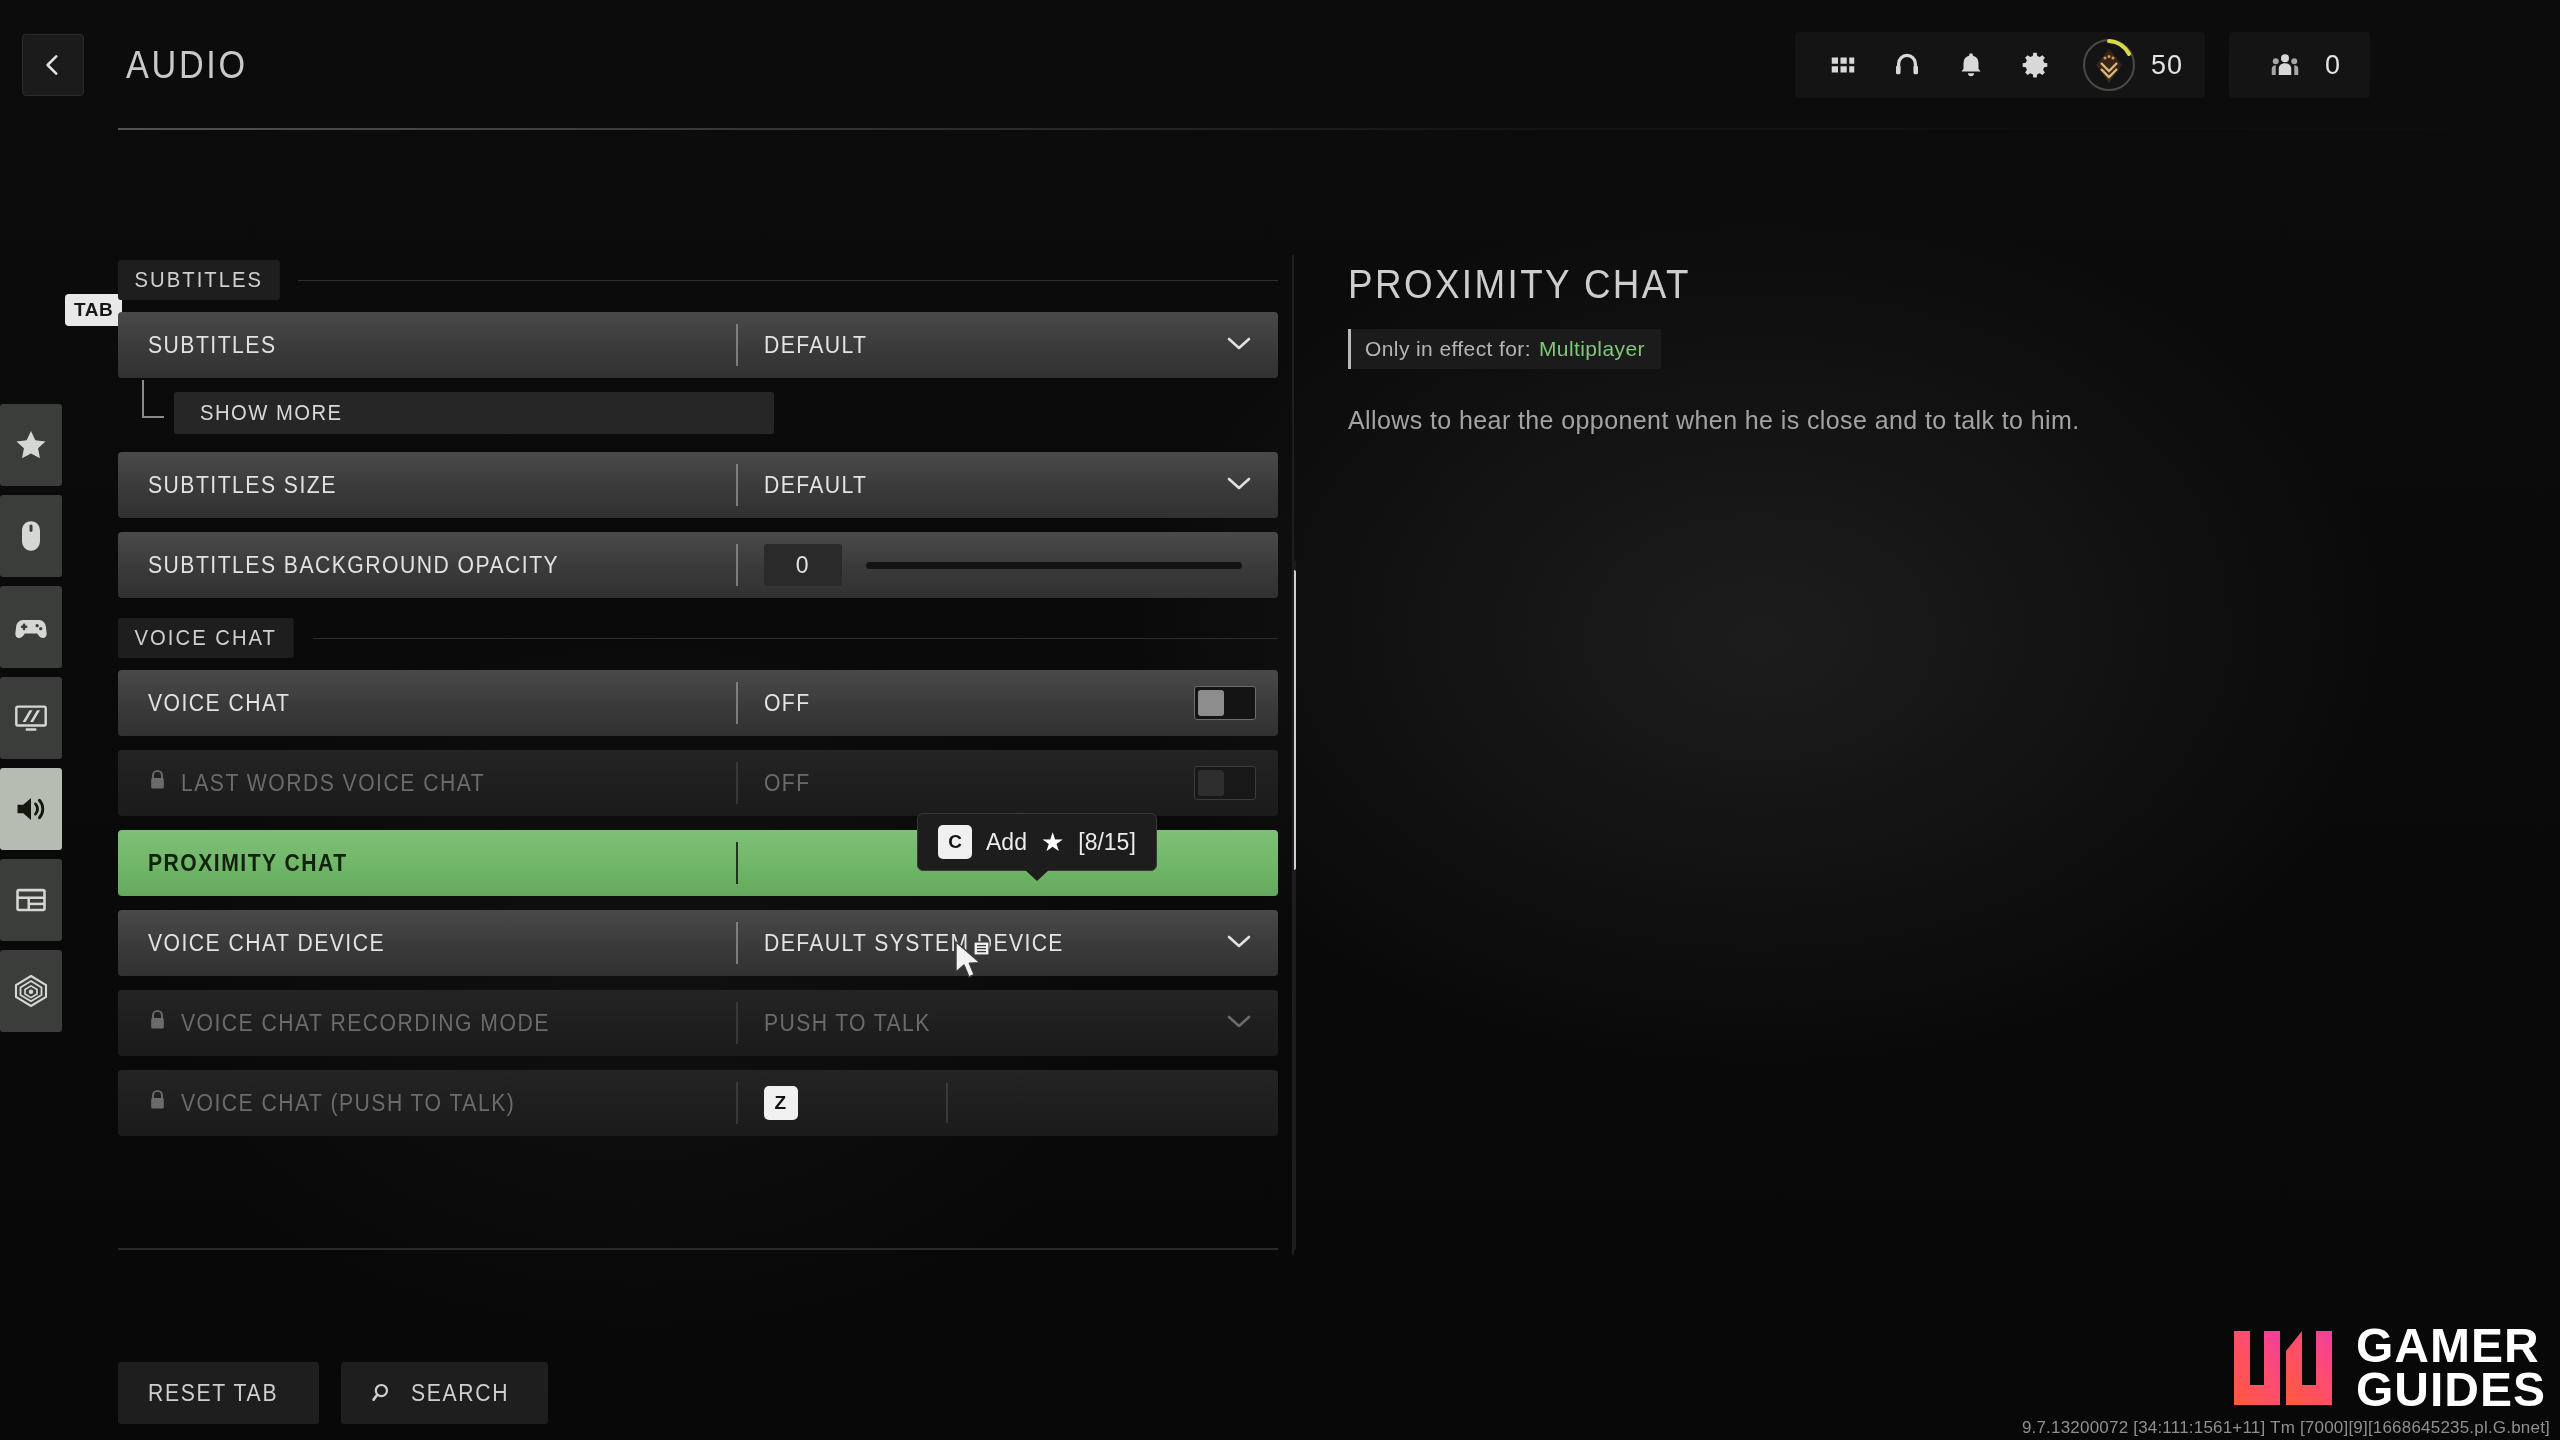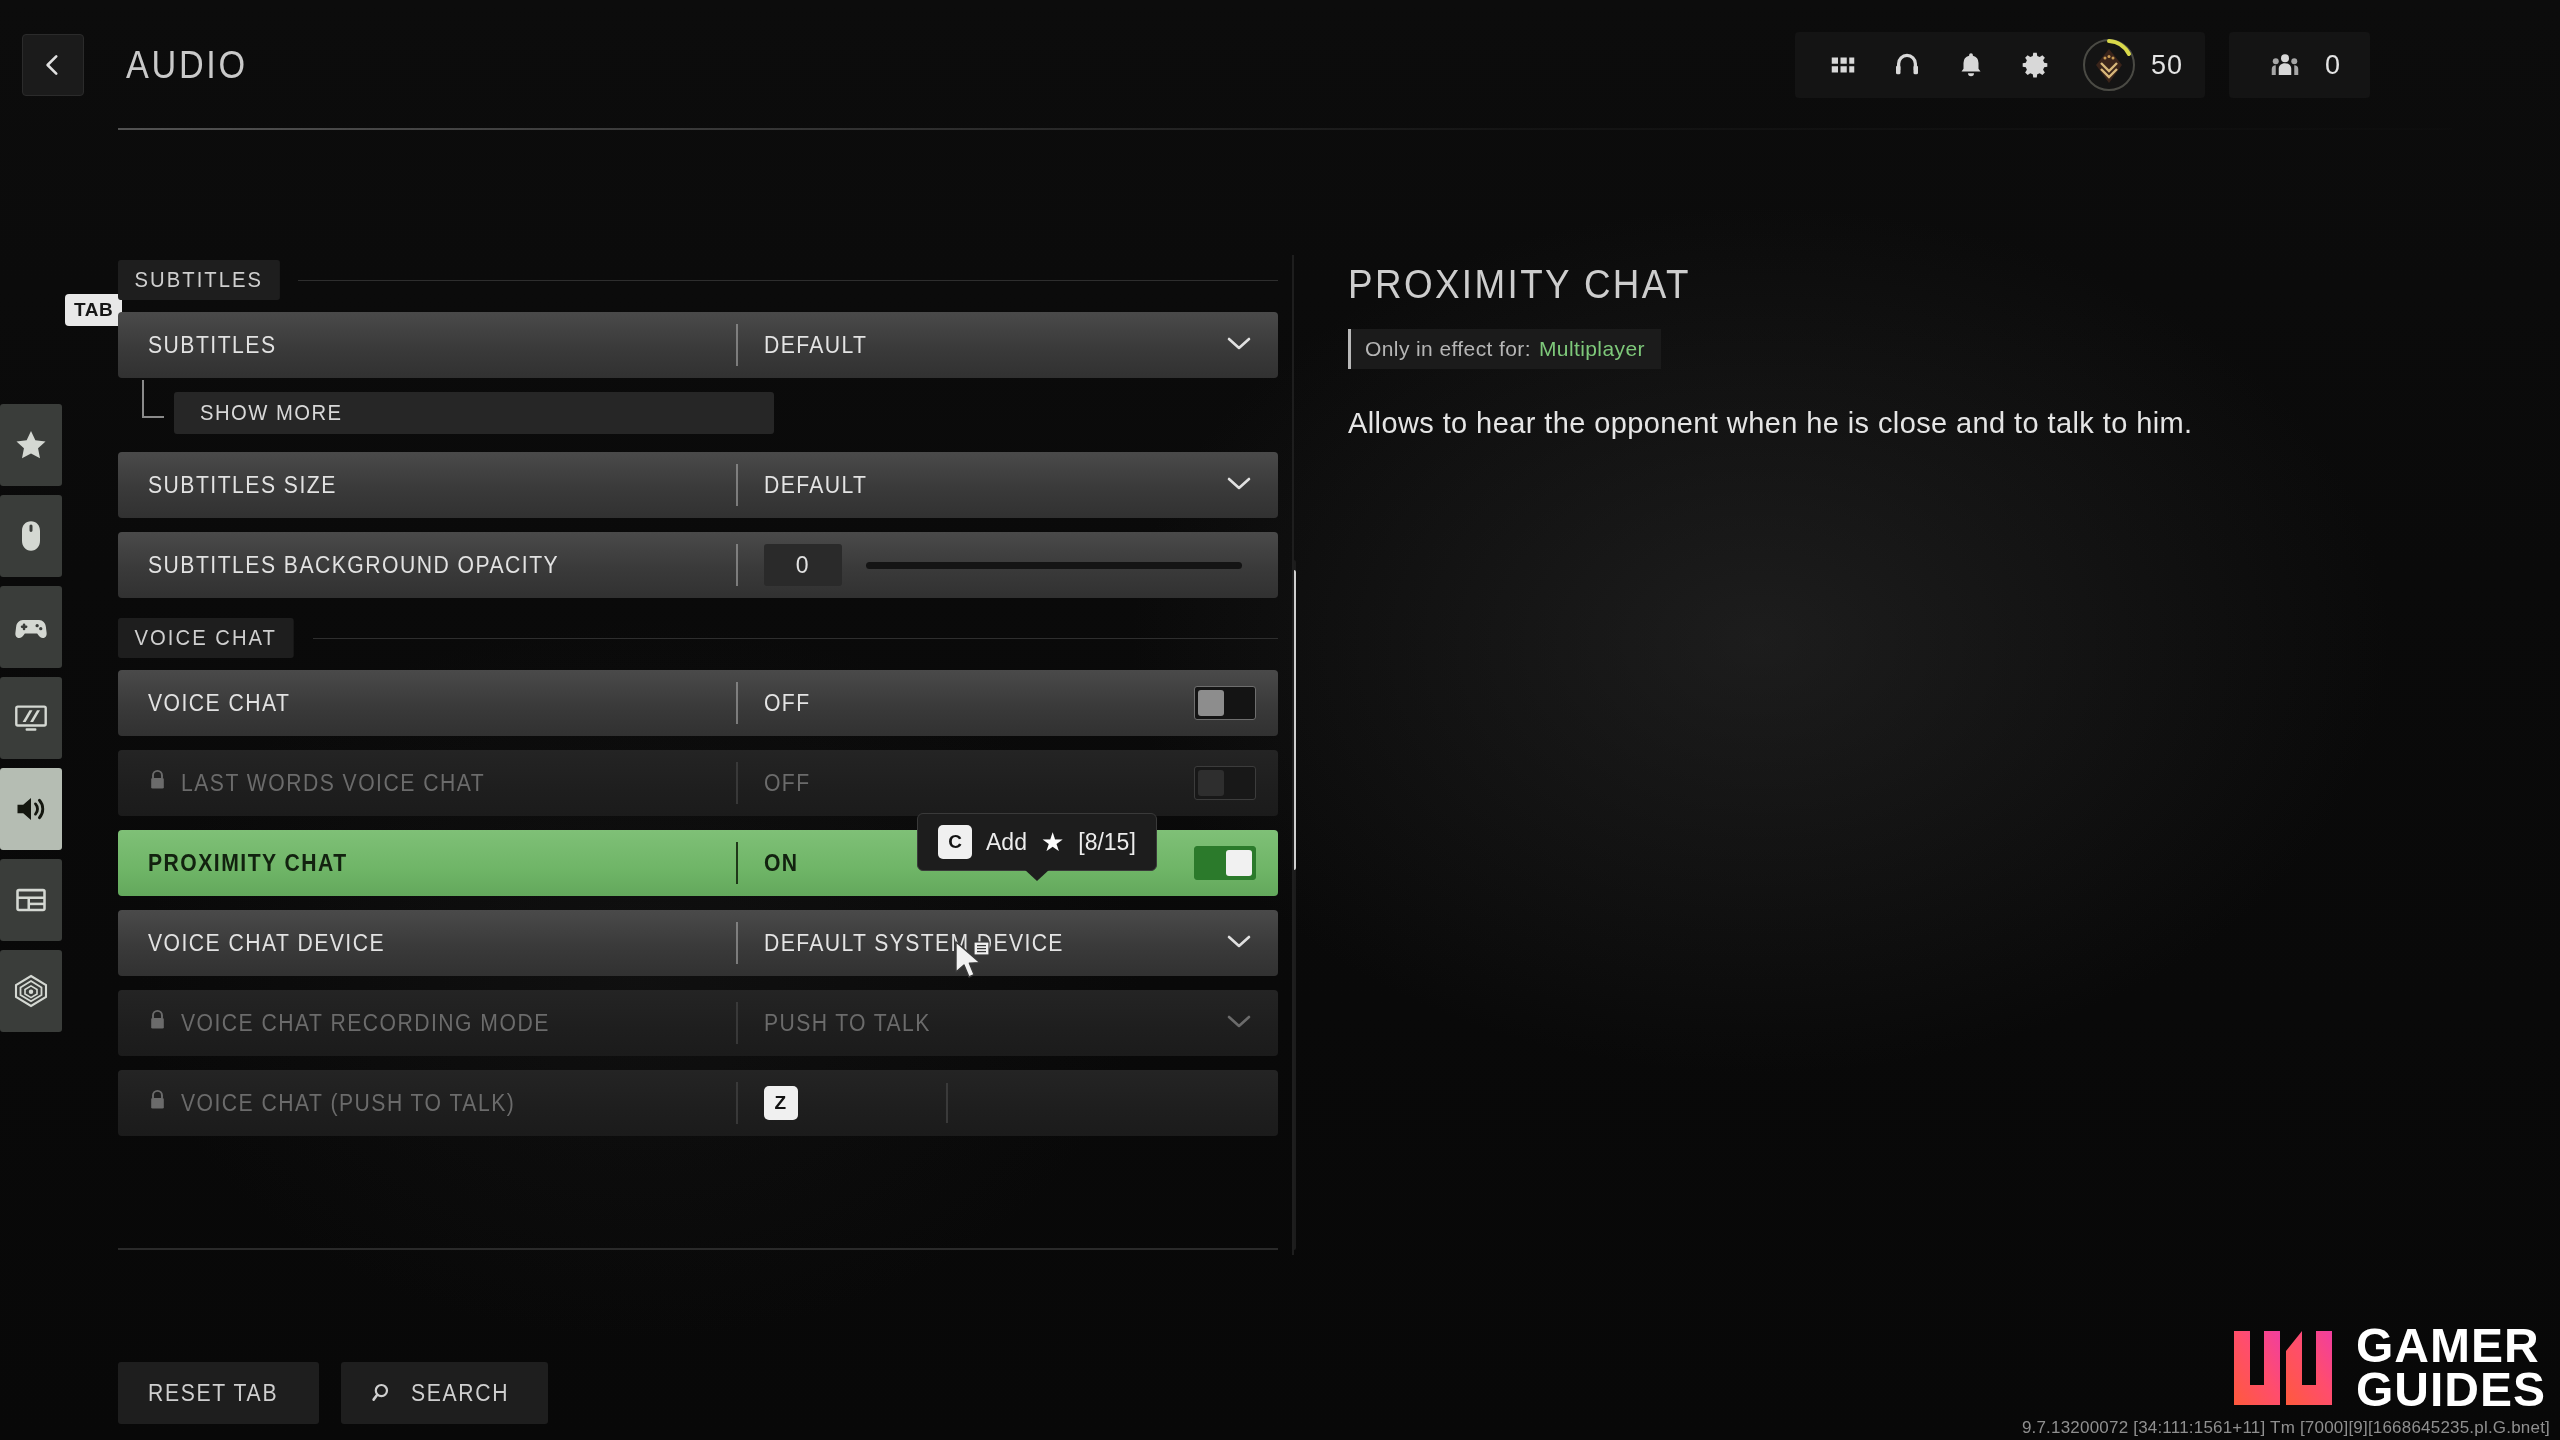--- a/index.html
+++ b/index.html
@@ -237,21 +237,21 @@
     text-transform:uppercase; margin-bottom:22px;
     transform:scaleX(0.92); transform-origin:left center;
   }
   .effect-chip{
     display:inline-flex; align-items:center;
     background:#1b1b1b; border-left:3px solid #b9b9b9;
     padding:8px 16px 8px 14px; font-size:21px; color:#b6b6b6; letter-spacing:0.4px;
   }
   .effect-chip .mode{ color:#7ec97a; margin-left:8px; }
   .detail p{
-    margin-top:34px; font-size:29px; color:#e5e5e5; letter-spacing:0.4px; line-height:1.4;
+    margin-top:34px; font-size:25px; color:#a3a3a3; letter-spacing:0.4px; line-height:1.4;
   }
 
   
   .footer{
     position:absolute; left:118px; top:1362px; display:flex; gap:22px;
   }
   .fbtn{
     height:62px; background:#1e1e1e; border-radius:3px;
     display:flex; align-items:center; gap:16px; padding:0 30px;
     font-size:23px; letter-spacing:1.8px; color:#cfcfcf; text-transform:uppercase;
@@ -499,26 +499,20 @@
         <div class="knob"></div>
       </div>
     </div>
   </div>
 
   <div class="row selected">
     <div class="row-label">
       <span class="lbl">PROXIMITY CHAT</span>
     </div>
     <div class="row-sep"></div>
-    <div class="row-value">
-      <span class="val">ON</span>
-      <div class="toggle on">
-        <div class="knob"></div>
-      </div>
-    </div>
   </div>
 
   <div class="row">
     <div class="row-label">
       <span class="lbl">VOICE CHAT DEVICE</span>
     </div>
     <div class="row-sep"></div>
     <div class="row-value">
       <span class="val">DEFAULT SYSTEM DEVICE</span>
       <span class="chev">

